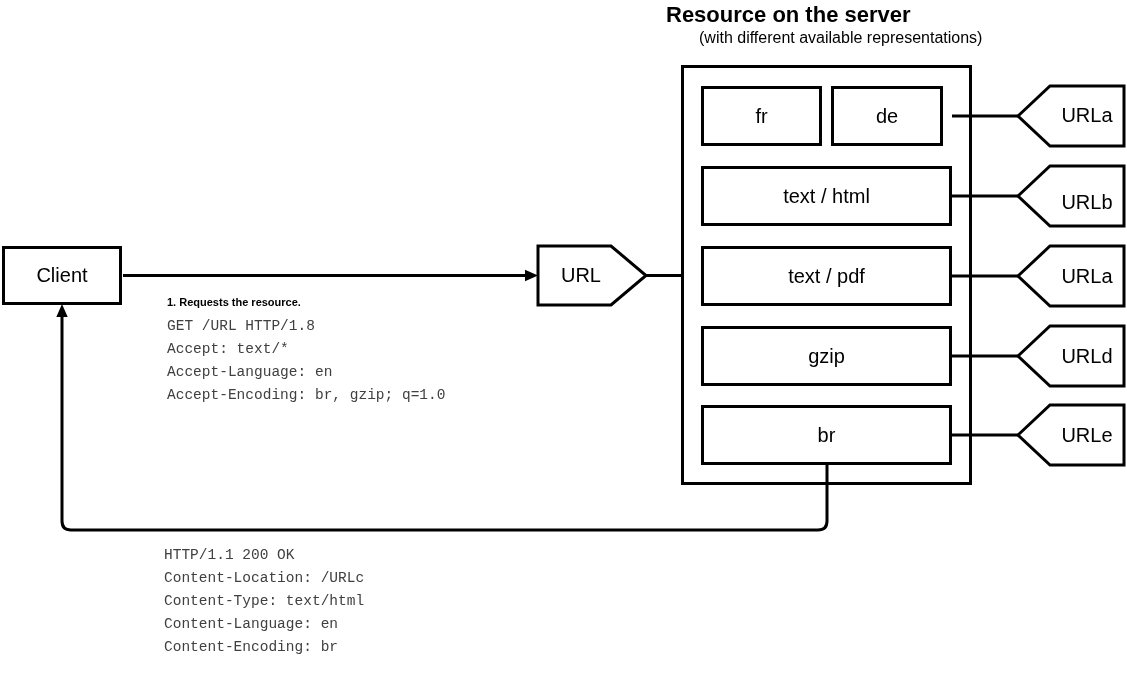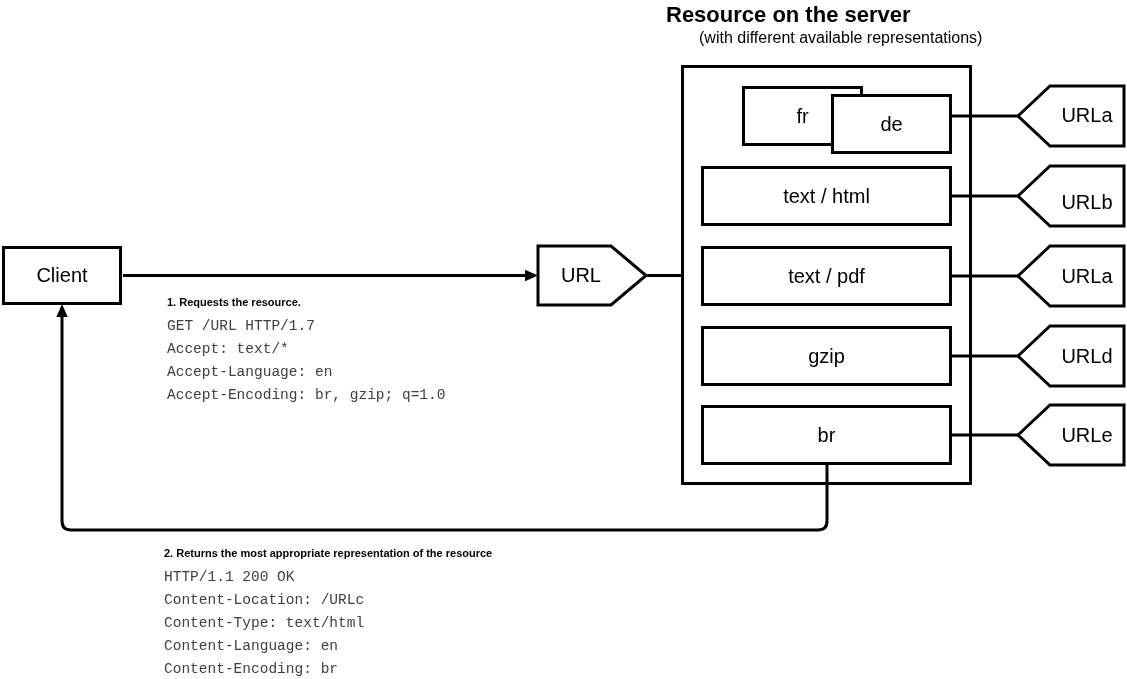--- a/index.html
+++ b/index.html
@@ -78,24 +78,24 @@
 
   <div class="title">Resource on the server</div>
   <div class="subtitle">(with different available representations)</div>
 
   <div class="box" style="left:2px; top:246px; width:120px; height:59px;">
     <span>Client</span>
   </div>
 
   <div class="box" style="left:681px; top:65px; width:291px; height:420px; background:transparent;"></div>
 
-  <div class="box" style="left:742px; top:86px;  width:121px; height:60px;">
+  <div class="box" style="left:701px; top:86px;  width:121px; height:60px;">
     <span>fr</span>
   </div>
-  <div class="box" style="left:831px; top:94px;  width:121px; height:60px;">
+  <div class="box" style="left:831px; top:86px;  width:112px; height:60px;">
     <span>de</span>
   </div>
   <div class="box" style="left:701px; top:166px; width:251px; height:60px;">
     <span>text / html</span>
   </div>
   <div class="box" style="left:701px; top:246px; width:251px; height:60px;">
     <span>text / pdf</span>
   </div>
   <div class="box" style="left:701px; top:326px; width:251px; height:60px;">
     <span>gzip</span>
@@ -131,28 +131,27 @@
 
   <div class="plabel" style="left:540px; top:246px; width:82px; height:59px;">URL</div>
   <div class="plabel" style="left:1050px; top:86px;  width:74px; height:59px;">URLa</div>
   <div class="plabel" style="left:1050px; top:166px; width:74px; height:72px;">URLb</div>
   <div class="plabel" style="left:1050px; top:246px; width:74px; height:60px;">URLa</div>
   <div class="plabel" style="left:1050px; top:326px; width:74px; height:60px;">URLd</div>
   <div class="plabel" style="left:1050px; top:405px; width:74px; height:60px;">URLe</div>
 
   <div class="anno" style="left:167px; top:293px;">
     <div class="anno-head">1. Requests the resource.</div>
-    <div class="mono-line">GET /URL HTTP/1.7</div>
+    <div class="mono-line">GET /URL HTTP/1.8</div>
     <div class="mono-line">Accept: text/*</div>
     <div class="mono-line">Accept-Language: en</div>
     <div class="mono-line">Accept-Encoding: br, gzip; q=1.0</div>
   </div>
 
   <div class="anno" style="left:164px; top:544px;">
-    <div class="anno-head">2. Returns the most appropriate representation of the resource</div>
     <div class="mono-line">HTTP/1.1 200 OK</div>
     <div class="mono-line">Content-Location: /URLc</div>
     <div class="mono-line">Content-Type: text/html</div>
     <div class="mono-line">Content-Language: en</div>
     <div class="mono-line">Content-Encoding: br</div>
   </div>
 
 </div>
 
 </body></html>

